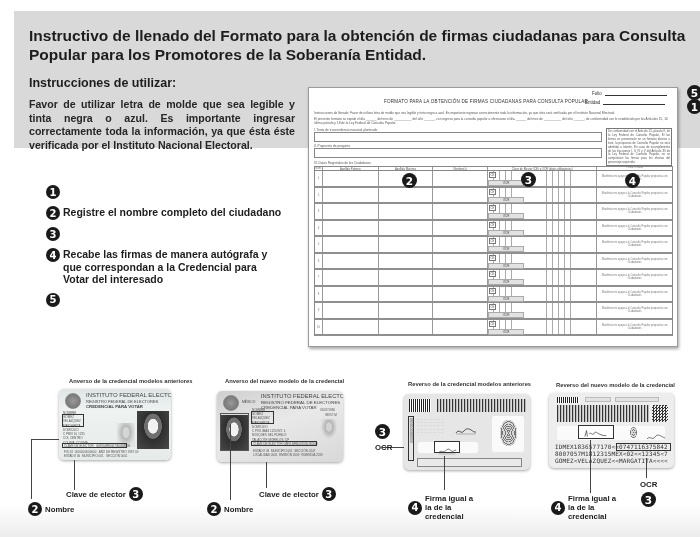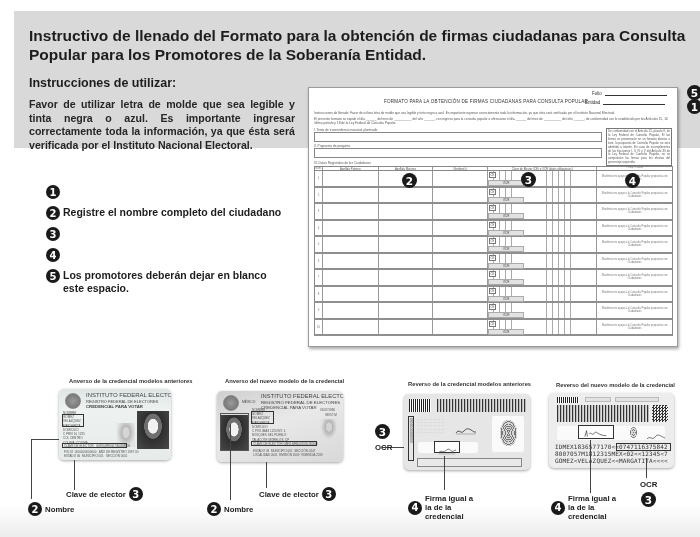--- a/index.html
+++ b/index.html
@@ -74,43 +74,43 @@
   .callout .badge { margin: 0 3px; }
 </style>
 </head>
 <body>
 
 <div class="gray-band"></div>
 <div class="bottom-fade"></div>
 
 <h1 class="main-title">Instructivo de llenado del Formato para la obtención de firmas ciudadanas para Consulta Popular para los Promotores de la Soberanía Entidad.</h1>
 <h2 class="instr-heading">Instrucciones de utilizar:</h2>
-<p class="instr-body">Favor de utilizar letra de molde que sea legible y tinta negra o azul. Es importante ingresar correctamente toda la información, ya que ésta será verificada por el Instituto Nacional Electoral.</p>
+<p class="instr-body">Favor de utilizar letra de molde que sea legible y tinta negra o azul. Es importante ingresar correctamente toda la información, ya que ésta éste verificada por el Instituto Nacional Electoral.</p>
 
 <div class="step-list">
   <div class="step">
     <span class="badge">1</span>
   </div>
   <div class="step">
     <span class="badge">2</span>
     <div>
         <div class="step-text">Registre el nombre completo del ciudadano</div>
       </div>
   </div>
   <div class="step">
     <span class="badge">3</span>
   </div>
   <div class="step">
     <span class="badge">4</span>
+    <div>
+        <div class="step-text" style="width:215px">Recabe las firmas de manera autógrafa y que correspondan a la Credencial para Votar del interesado</div>
+      </div>
   </div>
   <div class="step">
     <span class="badge">5</span>
-    <div>
-        <div class="step-text" style="width:205px">Los promotores deberán dejar en blanco este espacio.</div>
-      </div>
   </div>
 </div>
 
 <div class="form-sheet">
   <div class="form-title">FORMATO PARA LA OBTENCIÓN DE FIRMAS CIUDADANAS PARA CONSULTA POPULAR</div>
   <div class="folio-line">
     <span>Folio</span>
       <span class="ln"></span>
   </div>
   <div class="folio-line entidad-line">

